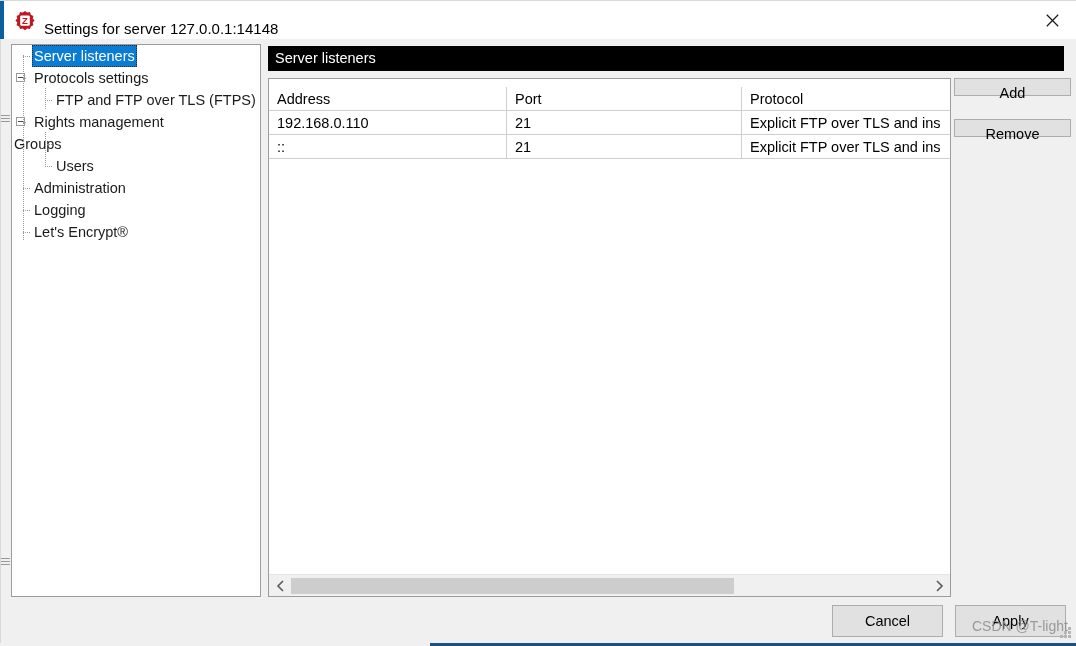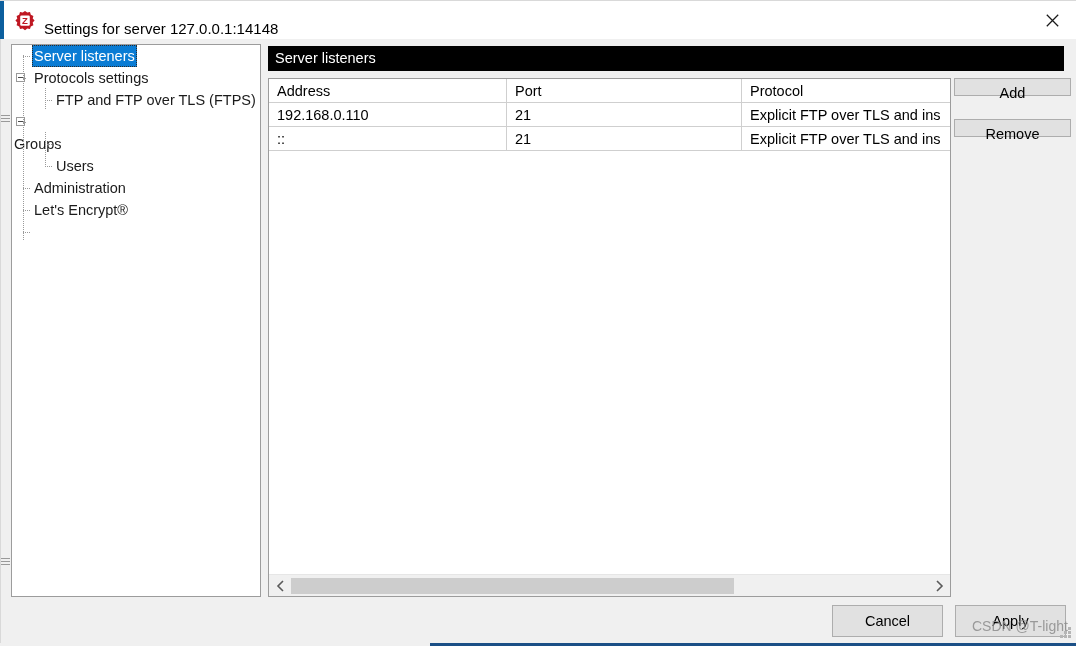--- a/index.html
+++ b/index.html
@@ -151,21 +151,21 @@
     position: absolute;
     left: 268px; top: 78px;
     width: 683px;
     height: 519px;
     background: #ffffff;
     border: 1px solid #9c9c9c;
     overflow: hidden;
   }
   #table-inner {
     position: absolute;
-    left: 0; top: 0;
+    left: 0; top: 8px;
     width: 681px;
   }
   .tbl-row {
     display: flex;
     height: 24px;
     border-bottom: 1px solid #cfcfcf;
   }
   .tbl-row.header { border-bottom: 1px solid #cfcfcf; }
   .tbl-cell {
     font-size: 14.5px;
@@ -333,24 +333,25 @@
     <div class="strip-mark" style="top:519px"></div>
     <div class="strip-mark" style="top:522px"></div>
     <div class="strip-mark" style="top:525px"></div>
   </div>
 
   <div id="tree-panel">
     <div id="tree-content">
         <div class="tree-row selected" style="padding-left: 20px;"><span class="tree-label">Server listeners</span></div>
         <div class="tree-row" style="padding-left: 20px;"><span class="toggle-box" style="left: 4px;"></span><span class="tree-label">Protocols settings</span></div>
         <div class="tree-row" style="padding-left: 42px;"><span class="tree-label">FTP and FTP over TLS (FTPS)</span></div>
-        <div class="tree-row" style="padding-left: 20px;"><span class="toggle-box" style="left: 4px;"></span></div>
+        <div class="tree-row" style="padding-left: 20px;"><span class="toggle-box" style="left: 4px;"></span><span class="tree-label">Rights management</span></div>
         <div class="tree-row" style=""><span class="tree-label">Groups</span></div>
         <div class="tree-row" style="padding-left: 42px;"><span class="tree-label">Users</span></div>
         <div class="tree-row" style="padding-left: 20px;"><span class="tree-label">Administration</span></div>
+        <div class="tree-row" style="padding-left: 20px;"><span class="tree-label">Logging</span></div>
         <div class="tree-row" style="padding-left: 20px;"><span class="tree-label">Let's Encrypt®</span></div>
       </div>
   <div class="tree-guide-v" style="left: 11px; top: 10px; height: 186px;"></div>
       <div class="tree-guide-h" style="left: 11px; top: 11px; width: 8px;"></div>
       <div class="tree-guide-h" style="left: 11px; top: 33px; width: 4px;"></div>
       <div class="tree-guide-h" style="left: 33px; top: 55px; width: 8px;"></div>
       <div class="tree-guide-h" style="left: 11px; top: 77px; width: 4px;"></div>
       <div class="tree-guide-h" style="left: 33px; top: 99px; width: 8px;"></div>
       <div class="tree-guide-h" style="left: 33px; top: 121px; width: 8px;"></div>
       <div class="tree-guide-h" style="left: 11px; top: 143px; width: 8px;"></div>

